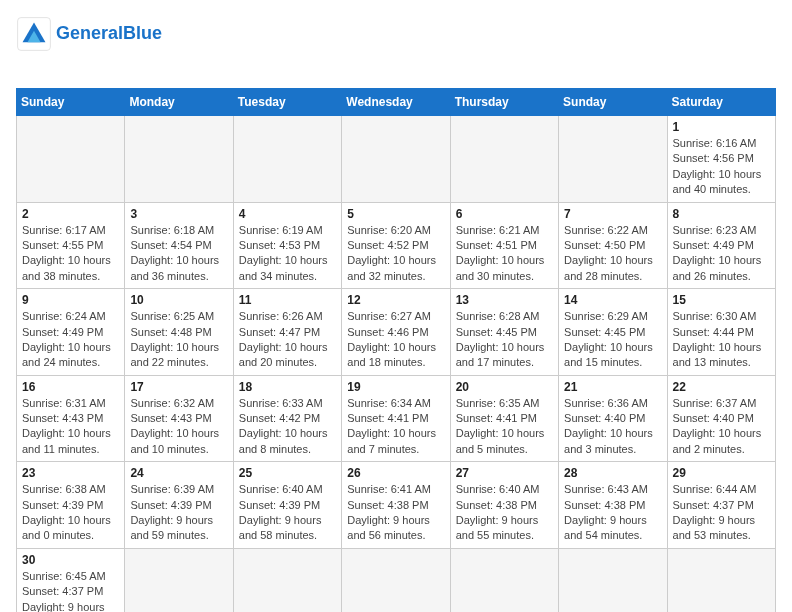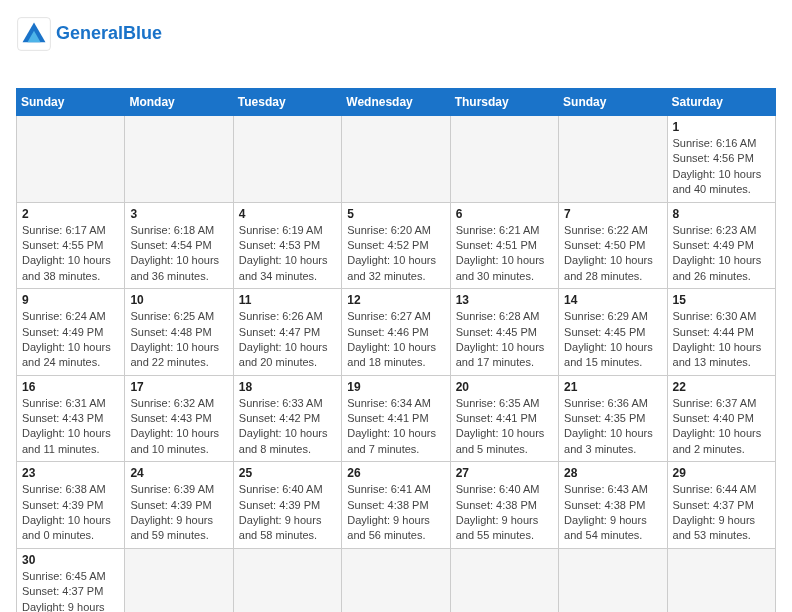--- a/index.html
+++ b/index.html
@@ -270,21 +270,21 @@
         <td>
           <span class="day-number">20</span>
           <div class="day-info" style="white-space: pre-line;">Sunrise: 6:35 AM
 Sunset: 4:41 PM
 Daylight: 10 hours
 and 5 minutes.</div>
         </td>
         <td>
           <span class="day-number">21</span>
           <div class="day-info" style="white-space: pre-line;">Sunrise: 6:36 AM
-Sunset: 4:35 PM
+Sunset: 4:40 PM
 Daylight: 10 hours
 and 3 minutes.</div>
         </td>
         <td>
           <span class="day-number">22</span>
           <div class="day-info" style="white-space: pre-line;">Sunrise: 6:37 AM
 Sunset: 4:40 PM
 Daylight: 10 hours
 and 2 minutes.</div>
         </td>

